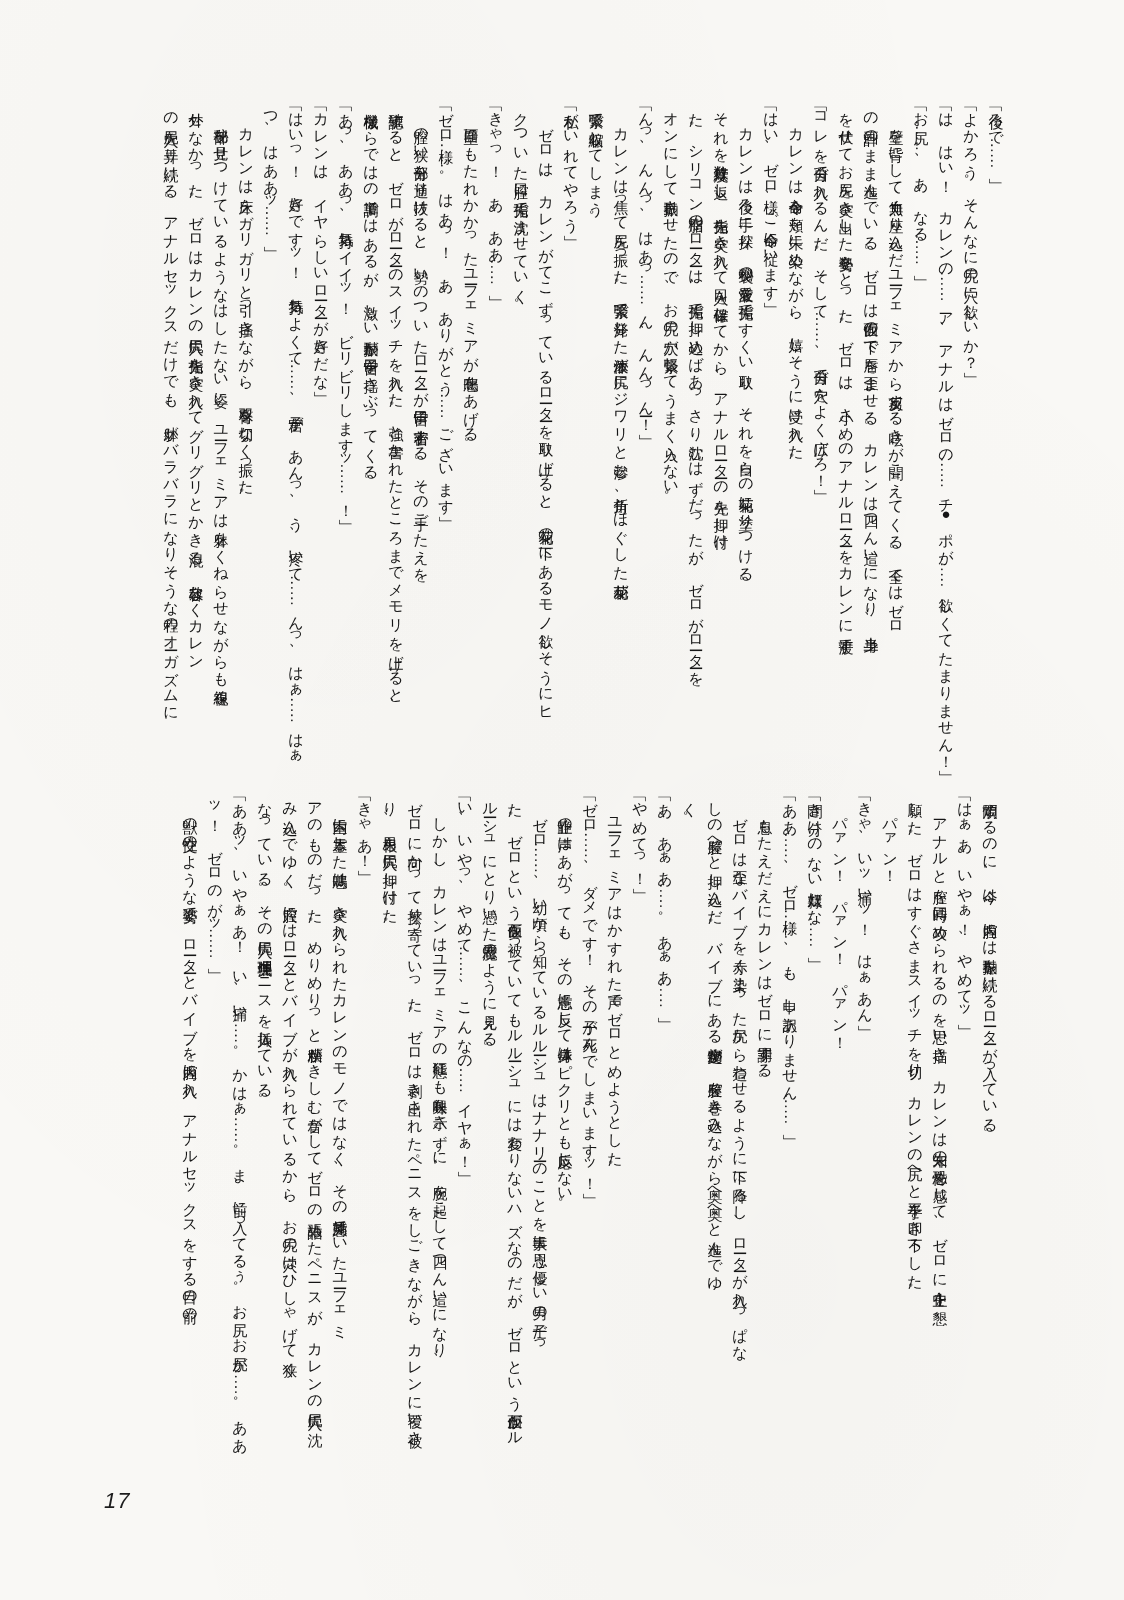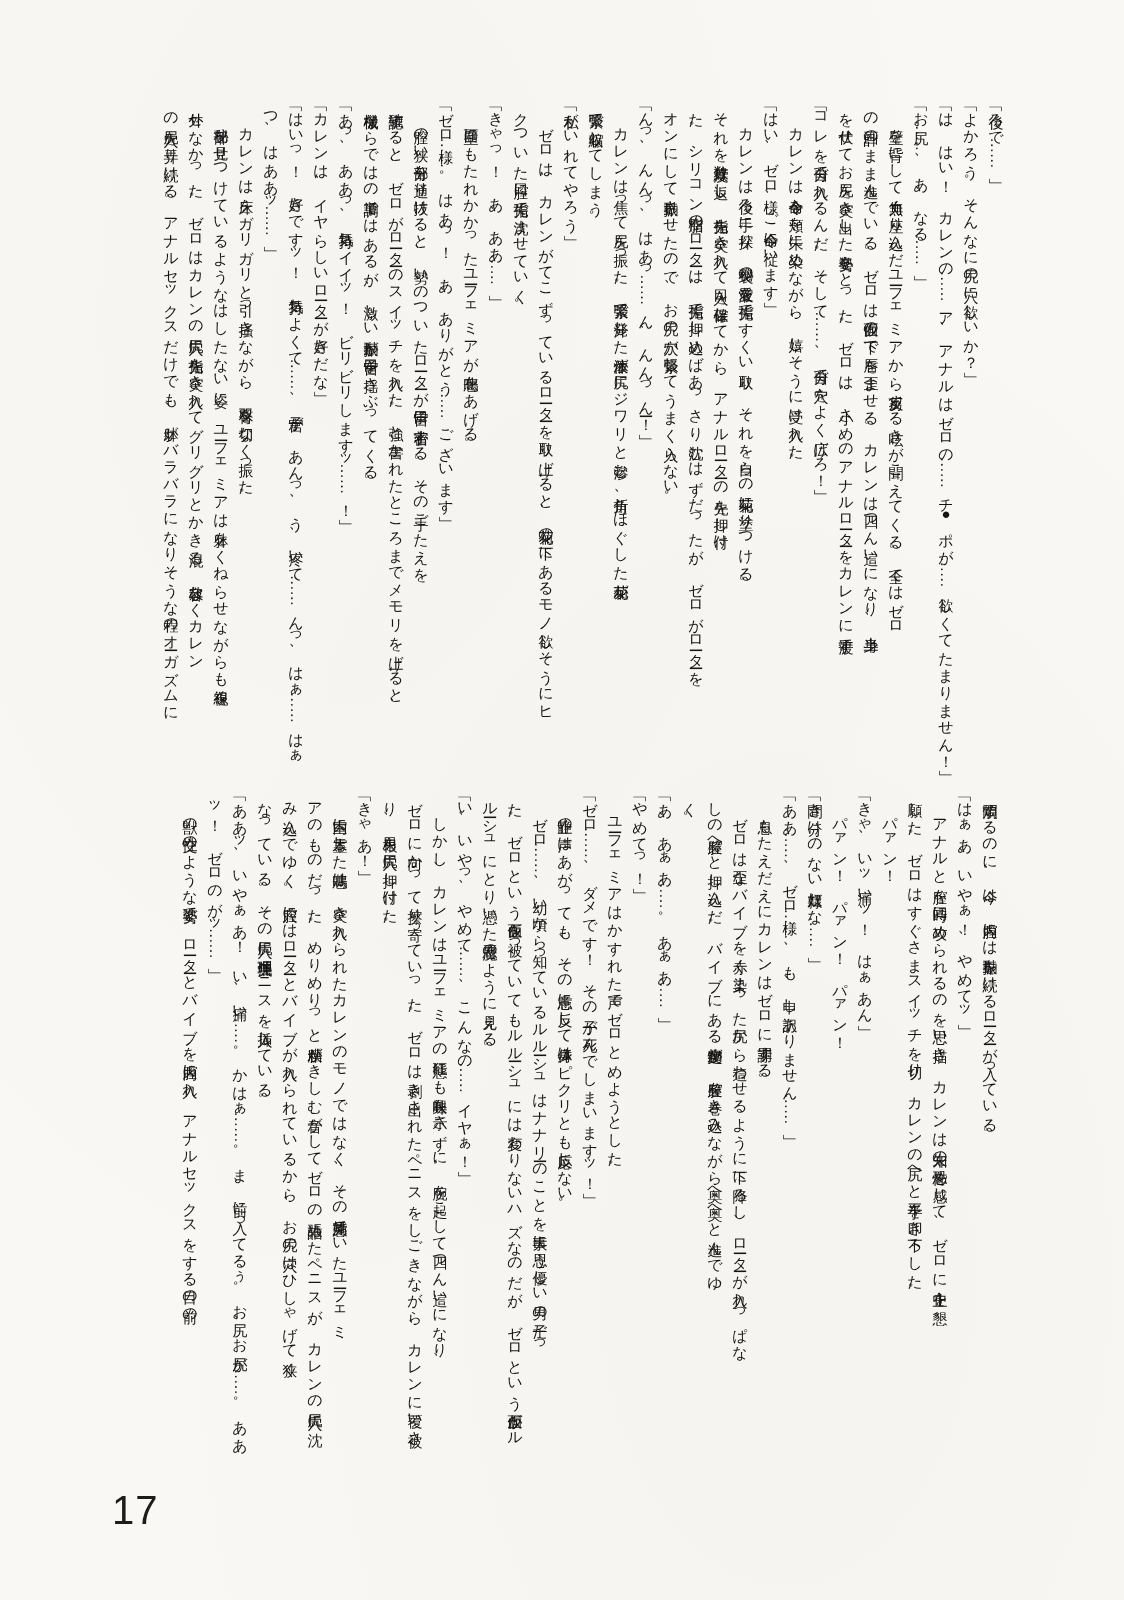--- a/index.html
+++ b/index.html
@@ -29,26 +29,27 @@
     font-weight: 500;
     letter-spacing: 0.4px;
   }
   .tline {
     white-space: nowrap;
   }
   #top-block    { top: 102px; right: 116px; height: 690px; }
   #bottom-block { top: 792px; right: 122px; height: 690px; }
   .page-number {
     position: absolute;
-    left: 112px;
+    left: 104px;
     top: 1488px;
     font-family: "Liberation Sans", "DejaVu Sans", sans-serif;
-    font-size: 40px;
+    font-size: 22px;
     letter-spacing: 1px;
     color: #1c1c1c;
+    font-style: italic;
   }
 </style>
 </head>
 <body>
 
 <div class="page">
 
   <div id="top-block" class="tblock">
       <div class="tline">「後ろで……」</div>
       <div class="tline">「よかろう。そんなに尻の穴に欲しいか？」</div>

